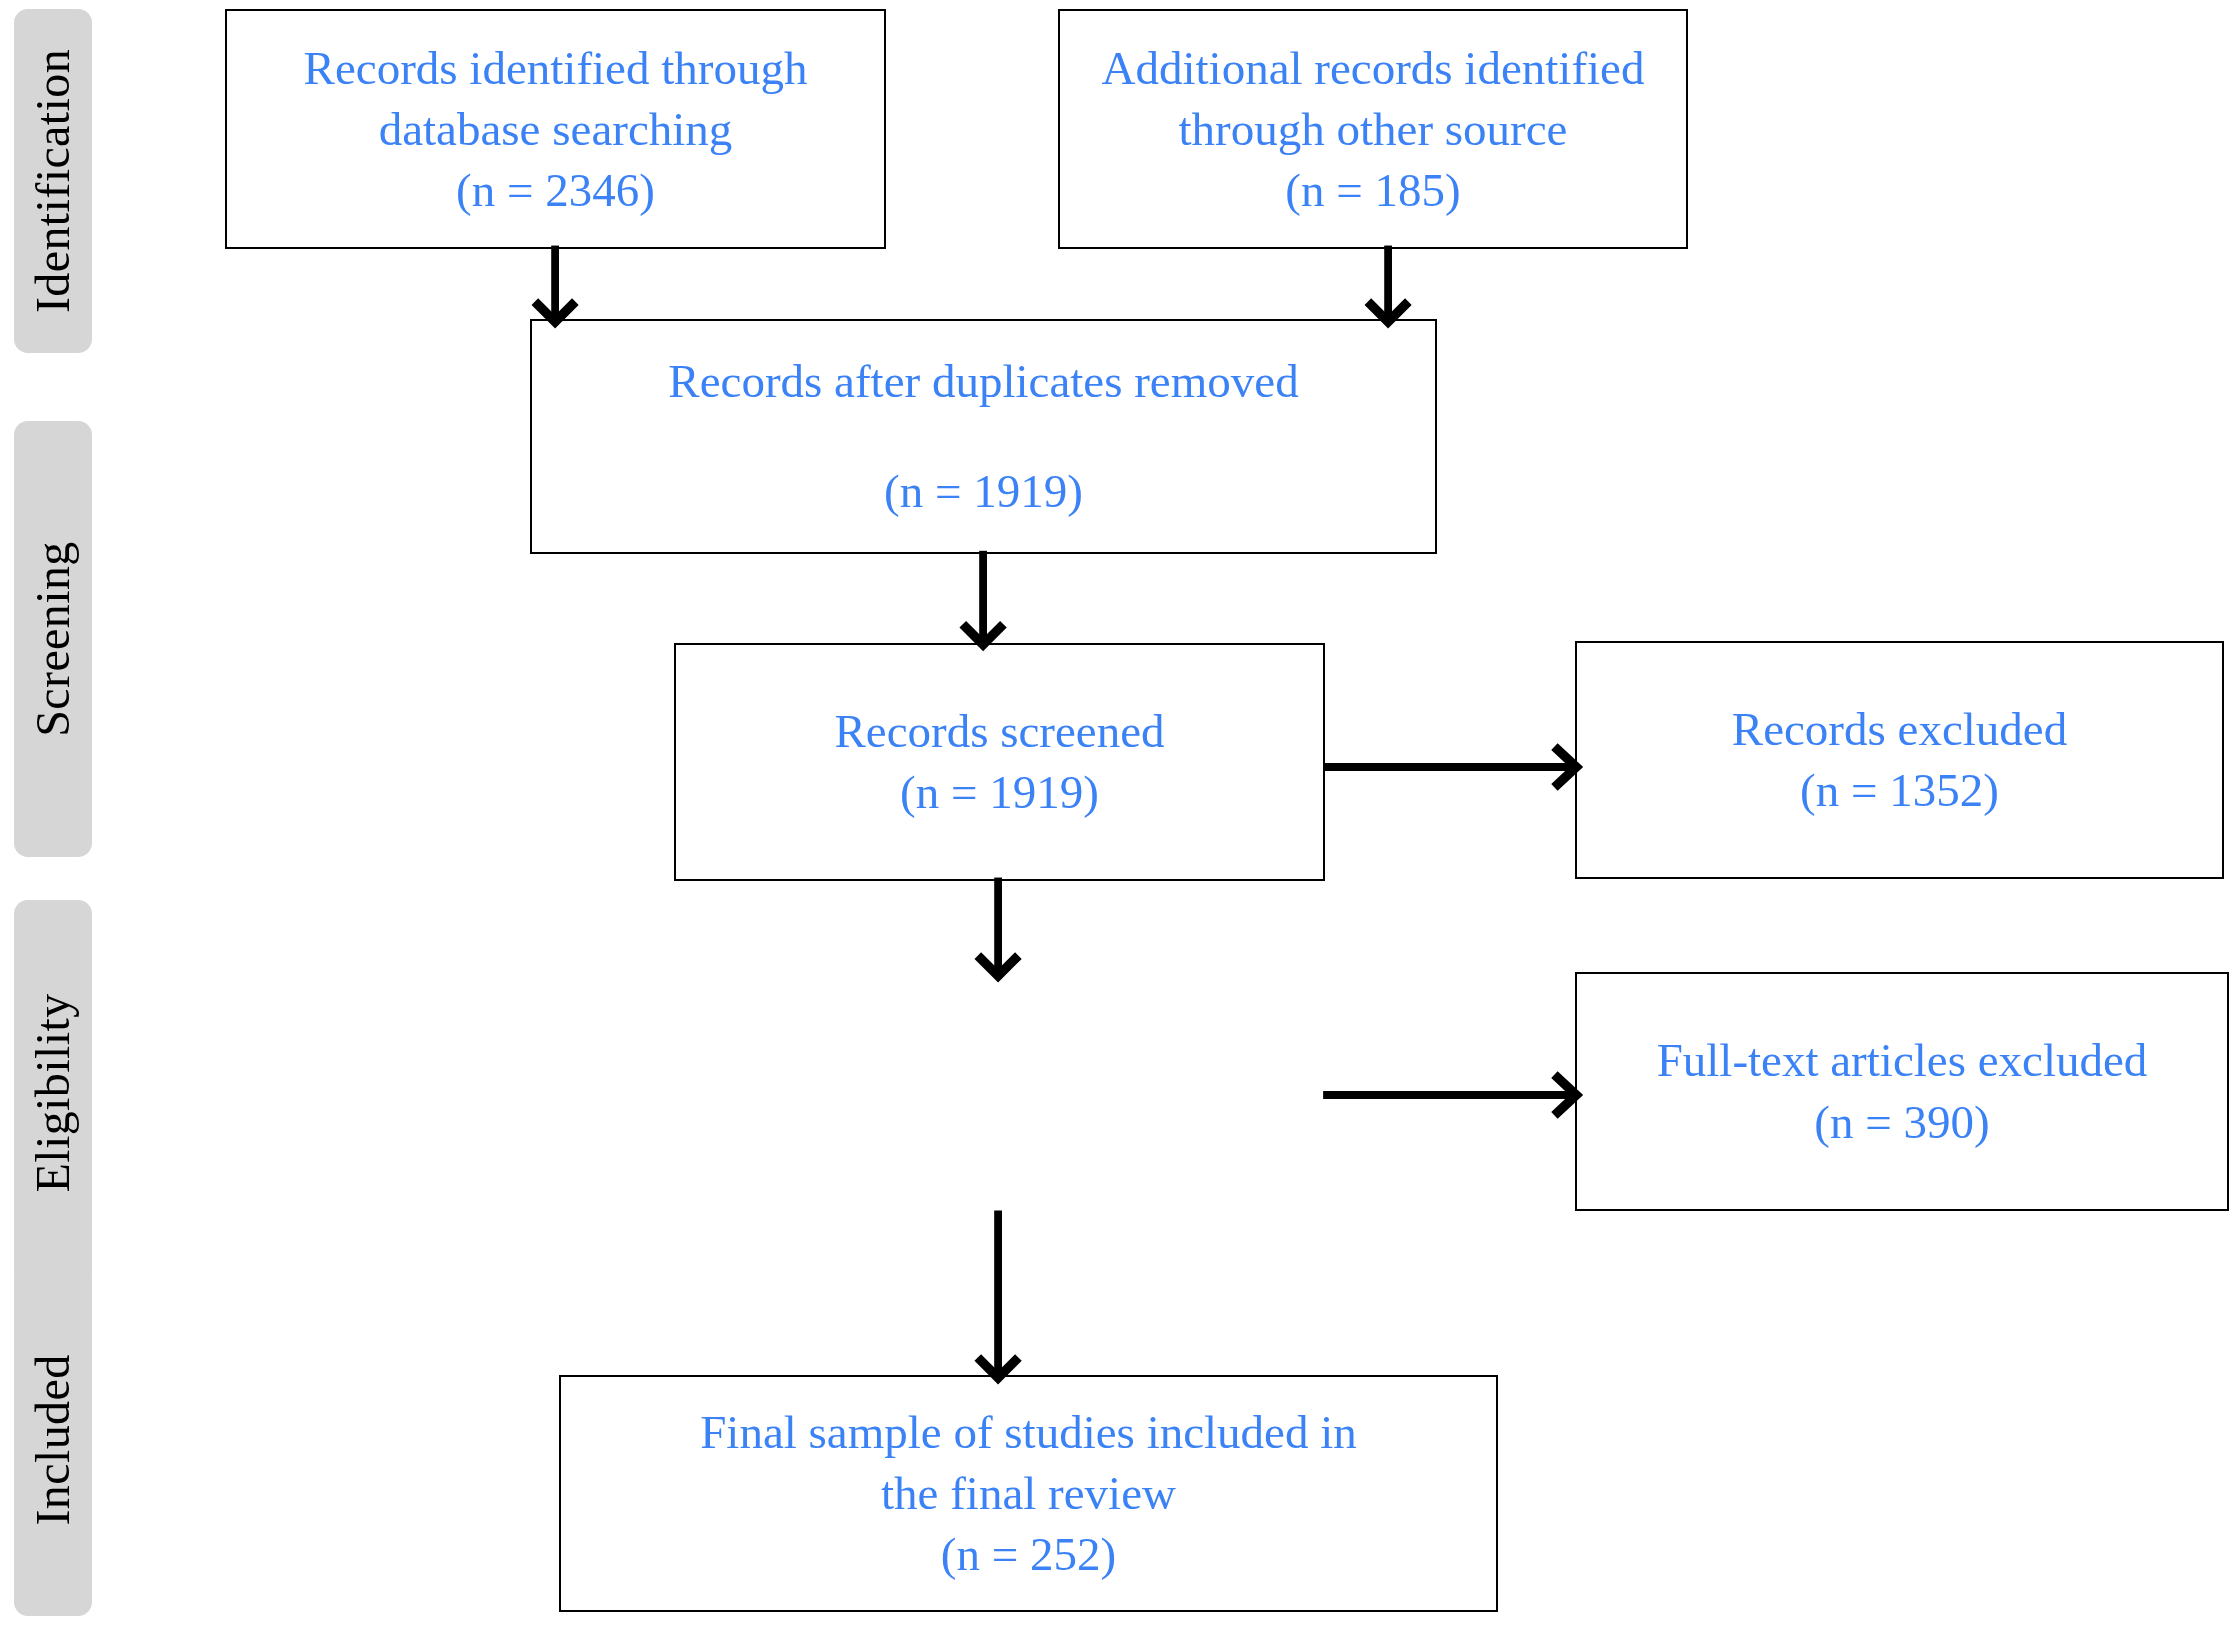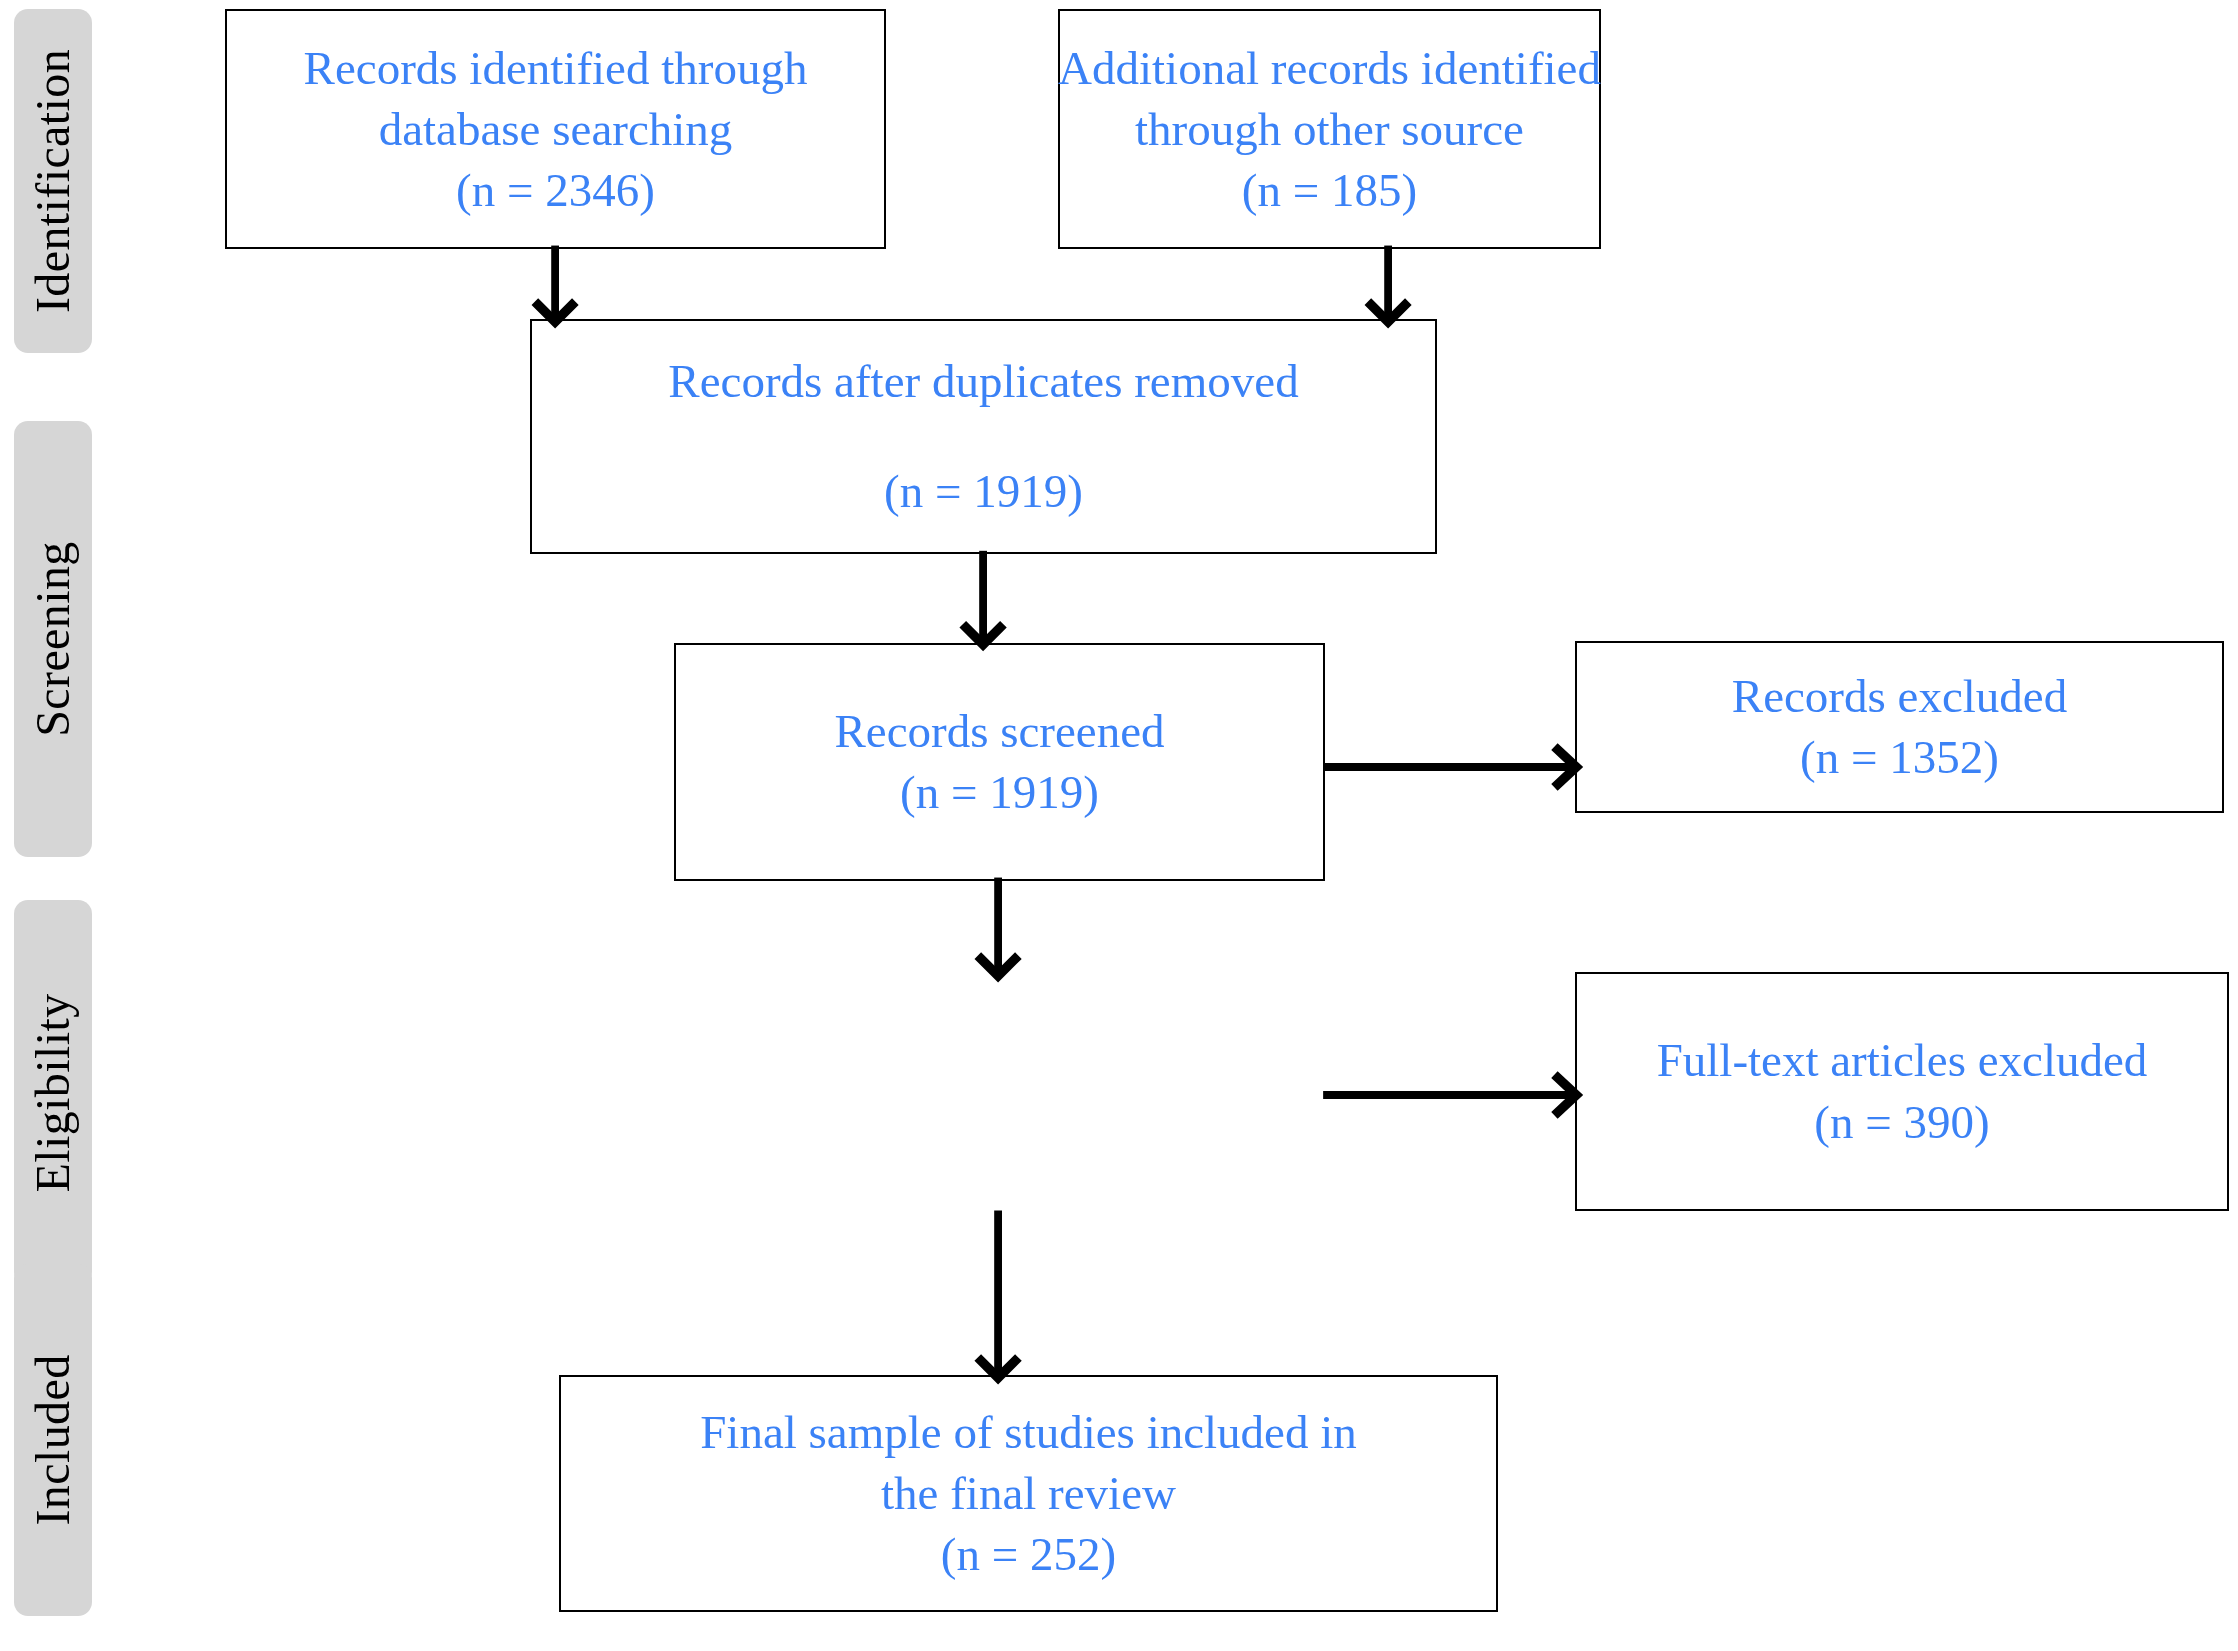--- a/index.html
+++ b/index.html
@@ -83,37 +83,37 @@
   <div class="stage-label" style="left:14px; top:1264px; width:78px; height:352px;">
     <span class="stage-text">Included</span>
   </div>
 
   <div class="flow-box" style="left:225px; top:9.4px; width:661px; height:240px;">
     <span class="line">Records identified through</span>
     <span class="line">database searching</span>
     <span class="line">(n = 2346)</span>
   </div>
 
-  <div class="flow-box" style="left:1058px; top:9.4px; width:543px; height:240px;">
+  <div class="flow-box" style="left:1058px; top:9.4px; width:630px; height:240px;">
     <span class="line">Additional records identified</span>
     <span class="line">through other source</span>
     <span class="line">(n = 185)</span>
   </div>
 
   <div class="flow-box" style="left:530px; top:319px; width:907px; height:235px;gap:48px;">
     <span class="line">Records after duplicates removed</span>
     <span class="line">(n = 1919)</span>
   </div>
 
   <div class="flow-box" style="left:674px; top:643px; width:651px; height:238px;">
     <span class="line">Records screened</span>
     <span class="line">(n = 1919)</span>
   </div>
 
-  <div class="flow-box" style="left:1575px; top:641px; width:649px; height:172px;">
+  <div class="flow-box" style="left:1575px; top:641px; width:649px; height:238px;">
     <span class="line">Records excluded</span>
     <span class="line">(n = 1352)</span>
   </div>
 
 
   <div class="flow-box" style="left:1575px; top:972px; width:654px; height:239px;align-items:center;">
     <span class="line">Full-text articles excluded</span>
     <span class="line">(n = 390)</span>
   </div>
 

